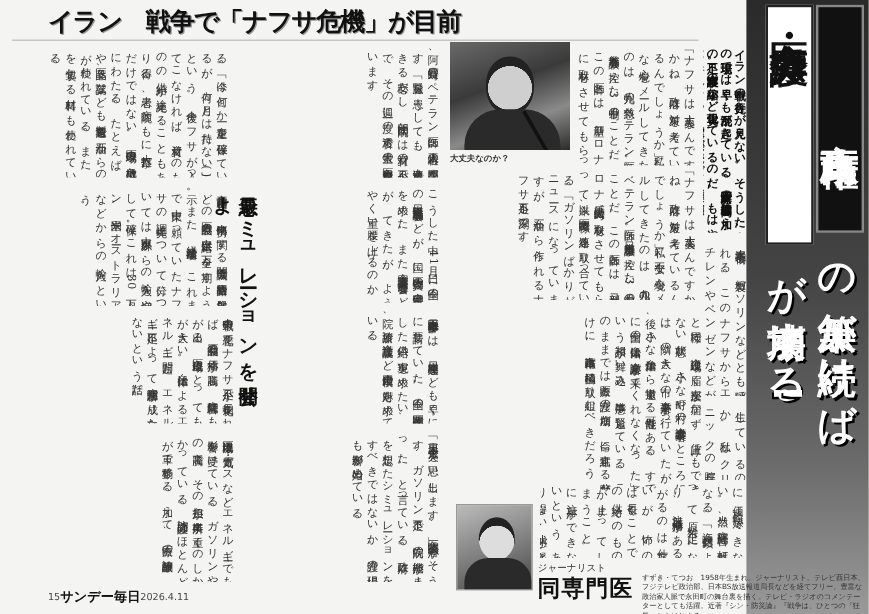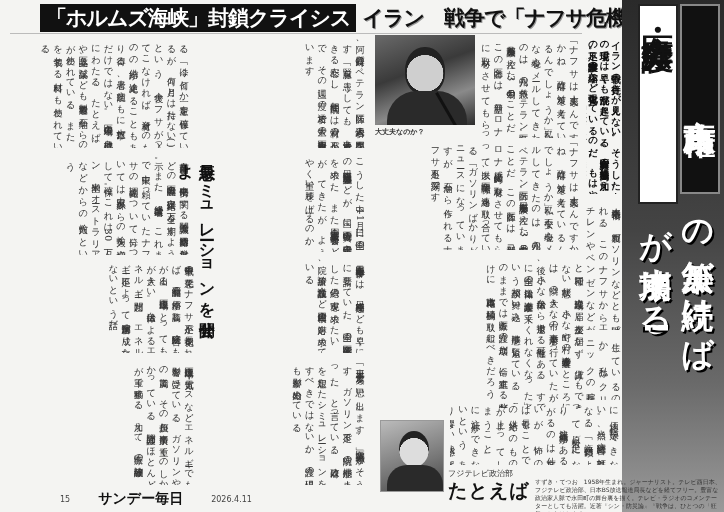--- a/index.html
+++ b/index.html
@@ -42,29 +42,28 @@
 
   .lead { position:absolute; left:586px; top:34px; width:36px; height:160px; writing-mode:vertical-rl; font-weight:bold; font-size:9.5px; line-height:11.5px; color:#111; overflow:hidden; }
 
   .author-box { position:absolute; left:380px; top:420px; width:64px; height:72px; background:linear-gradient(160deg,#bbb 0%,#777 60%,#444 100%); overflow:hidden; border:1px solid #999; }
   .author-box .face { position:absolute; left:18px; top:10px; width:30px; height:36px; border-radius:50%; background:radial-gradient(circle at 50% 60%, #ddd 0 55%, #222 56% 100%); }
   .author-box .body { position:absolute; left:6px; top:44px; width:56px; height:30px; border-radius:20px 20px 0 0; background:#2a2a2a; }
   .author-role { position:absolute; left:448px; top:468px; font-size:8px; color:#333; }
   .author-name { position:absolute; left:448px; top:478px; font-size:19px; font-weight:bold; color:#111; letter-spacing:1px; }
   .author-bio { position:absolute; left:535px; top:478px; width:187px; font-size:6px; line-height:8px; color:#333; }
 
-  .footer { position:absolute; left:40px; top:490px; display:flex; align-items:center; gap:28px; font-size:8px; color:#444;margin-left:20px; }
-  .footer .mag { font-weight:bold; font-size:14px; color:#111; }
+  .footer { position:absolute; left:40px; top:490px; display:flex; align-items:center; gap:0; font-size:8px; color:#444; }
+  .footer .mag { font-weight:bold; font-size:11px; color:#111; }
   .divider-top { position:absolute; left:10px; top:33px; width:572px; height:1px; background:#bbb; }
 </style>
 </head>
 <body>
 
 <div class="top-banner">
-  <span class="hl-box">「ホルムズ海峡」封鎖クライシス</span>
   <span class="hl-plain">イラン　戦争で「ナフサ危機」が目前</span>
 </div>
 <div class="divider-top"></div>
 
 <div class="vcol" style="left:10px; top:38px; width:180px; height:110px;">る。「今は何とか一定量を確保しているが、何カ月とは持たない」(同専門医)という。今後ナフサが入ってこなければ、資材そのものの供給が途絶えることもあり得る。患者、病院ともに大打撃だ。資材だけではない。医療現場の危機感は多岐にわたる。たとえば、消毒液や医薬品、試薬なども製造過程で石油からの成分が使われている。また、薬を包装する材料にも使われている。</div>
 <div class="vcol" style="left:196px; top:38px; width:170px; height:110px;">阿、質疑時のペテラン医師に人工透析の専門医を目指す。「賢臓を患うしても、血液透析できる安心だし、年間病院には資材の不足が深刻で、その週に一度の透析で大量の医療用資材を使います。</div>
 <div class="vcol" style="left:10px; top:155px; width:180px; height:100px;">高市早苗首相は、中東情勢に関する閣僚会議で「透析回路や注射器などの医療製品の安定供給に万全を期すよう」指示。また、経済産業省は、これまで中東に頼っていたナフサの調達先について分については中東以外からの輸入を増やして確保。これは30万トン、米国やオーストラリアなどからの輸入だという。</div>
 <div class="subhead">最悪シミュレーションを公開せよ</div>
 <div class="vcol" style="left:222px; top:152px; width:144px; height:100px;">こうした中、4月1日に全国の人工透析患者団体の日本腎臓病協議会などが、国に医療物資の安定供給の実現を求めた。また全国介護事業者連合会などが、てきたが、ようやく重い腰を上げるのか。</div>
 <div class="vcol" style="left:10px; top:258px; width:185px; height:95px;">中東戦争の悪化でナフサ不足が長期化すれば、石油製品の価格が高騰し、病院経営にも影響が出る。医療現場にとっても影響が大きい。自治体によるエネルギー問題だ。エネルギー不足によって病院運営が成り立たないという話だ。</div>
@@ -91,21 +90,21 @@
 <div class="side-panel"></div>
 <div class="side-title-1">高市政権</div>
 <div class="side-title-1b">医療・介護</div>
 <div class="side-title-2">の無策が続けば</div>
 <div class="side-title-3">が崩壊する!</div>
 
 <div class="author-box">
   <div class="face"></div>
   <div class="body"></div>
 </div>
-<div class="author-role">フジテレビ政治部</div>
-<div class="author-name">たとえば</div>
+<div class="author-role">ジャーナリスト</div>
+<div class="author-name">同専門医</div>
 <div class="author-bio">すずき・てつお　1958年生まれ。ジャーナリスト。テレビ西日本、フジテレビ政治部、日本BS放送報道局長などを経てフリー。豊富な政治家人脈で永田町の舞台裏を描く。テレビ・ラジオのコメンテーターとしても活躍。近著『シン・防災論』『戦争は、ひとつの「狂気」からはじまる』</div>
 
 <div class="footer">
   <span>15</span>
   <span class="mag">サンデー毎日</span>
   <span>2026.4.11</span>
 </div>
 
 </body></html>

